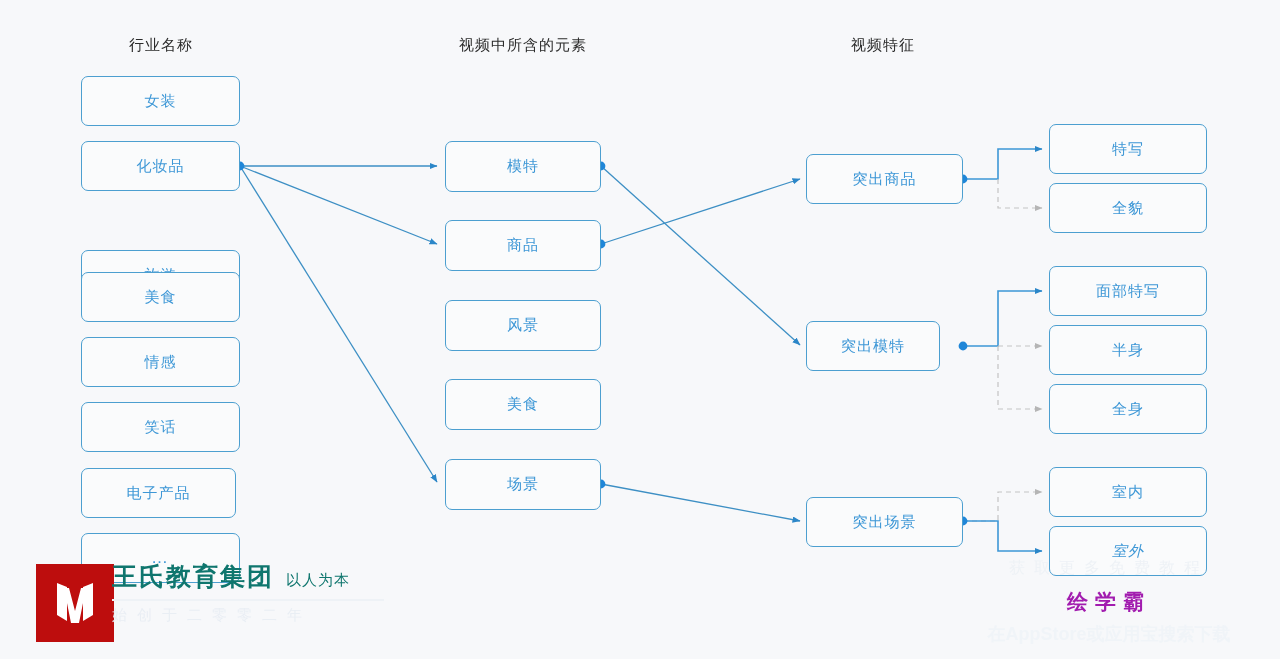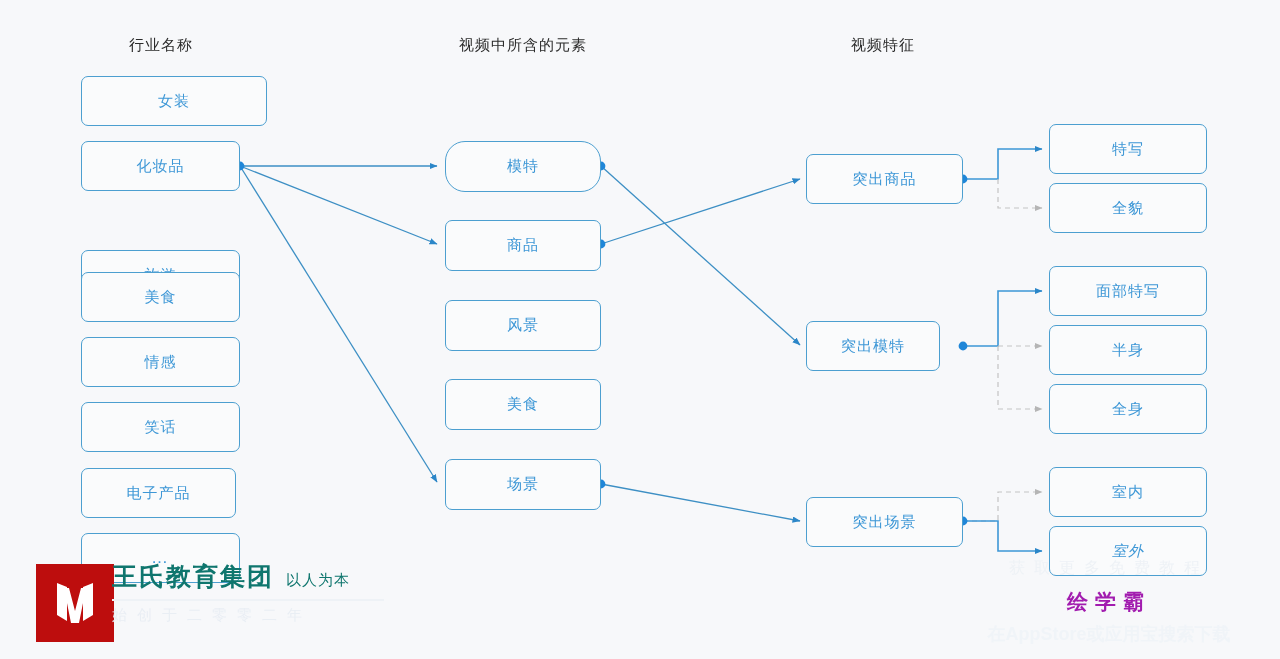--- a/index.html
+++ b/index.html
@@ -188,30 +188,30 @@
     <path class="wire-ortho" d="M963,346 L998,346 L998,291 L1042,291" marker-end="url(#arrowBlue)"></path>
     <path class="wire-dashed" d="M998,346 L1042,346" marker-end="url(#arrowGray)"></path>
     <path class="wire-dashed" d="M998,346 L998,409 L1042,409" marker-end="url(#arrowGray)"></path>
     <circle class="dot" cx="963" cy="346" r="4.4"></circle>
 
     <path class="wire-dashed" d="M963,521 L998,521 L998,492 L1042,492" marker-end="url(#arrowGray)"></path>
     <path class="wire-ortho" d="M963,521 L998,521 L998,551 L1042,551" marker-end="url(#arrowBlue)"></path>
     <circle class="dot" cx="963" cy="521" r="4.4"></circle>
   </svg>
 
-  <div class="node" style="left:81px; top:76px; width:186px; height:50px;text-align:right;">女装</div>
+  <div class="node" style="left:81px; top:76px; width:159px; height:50px;text-align:right;">女装</div>
   <div class="node" style="left:81px; top:141px; width:159px; height:50px;">化妆品</div>
   <div class="node" style="left:81px; top:206px; width:159px; height:50px;margin-top:44px;">旅游</div>
   <div class="node" style="left:81px; top:272px; width:159px; height:50px;">美食</div>
   <div class="node" style="left:81px; top:337px; width:159px; height:50px;">情感</div>
   <div class="node" style="left:81px; top:402px; width:159px; height:50px;">笑话</div>
   <div class="node" style="left:81px; top:468px; width:155px; height:50px;">电子产品</div>
   <div class="node ellipsis" style="left:81px; top:533px; width:159px; height:50px;">…</div>
 
-  <div class="node" style="left:445px; top:141px; width:156px; height:51px;border-radius:20px;">模特</div>
+  <div class="node" style="left:445px; top:141px; width:156px; height:51px;">模特</div>
   <div class="node" style="left:445px; top:220px; width:156px; height:51px;">商品</div>
   <div class="node" style="left:445px; top:300px; width:156px; height:51px;">风景</div>
   <div class="node" style="left:445px; top:379px; width:156px; height:51px;">美食</div>
   <div class="node" style="left:445px; top:459px; width:156px; height:51px;">场景</div>
 
   <div class="node" style="left:806px; top:154px; width:157px; height:50px;">突出商品</div>
   <div class="node" style="left:806px; top:321px; width:134px; height:50px;text-align:center;">突出模特</div>
   <div class="node" style="left:806px; top:497px; width:157px; height:50px;">突出场景</div>
 
   <div class="node" style="left:1049px; top:124px; width:158px; height:50px;">特写</div>

